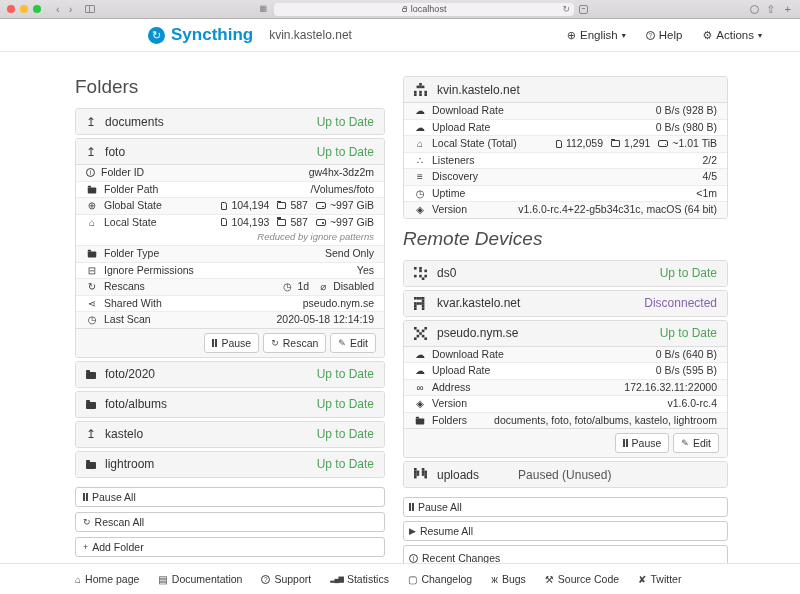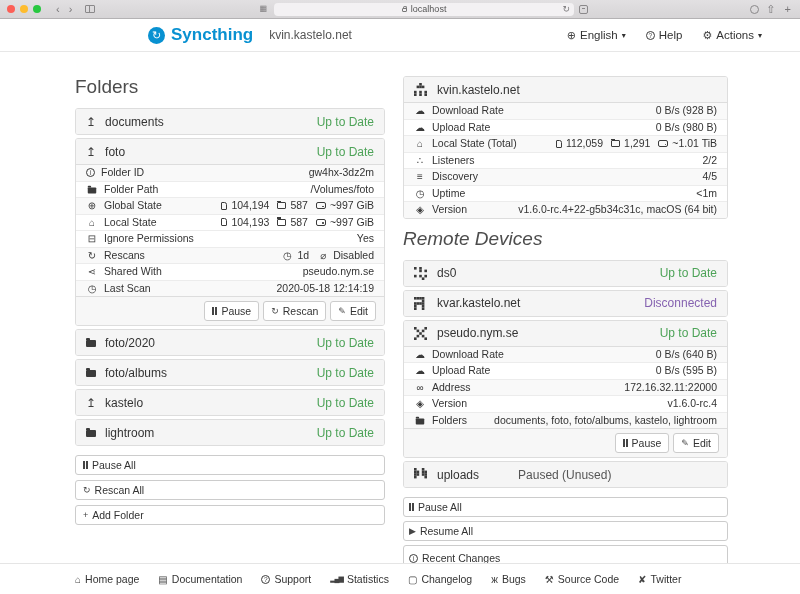--- a/index.html
+++ b/index.html
@@ -196,20 +196,30 @@
               </span>
             <span class="tvalue">
               <span class="ifile"></span>
                 <span>104,193</span>
               <span class="ifolder-o" style="margin-left:4px;"></span>
                 <span>587</span>
               <span class="ihdd" style="margin-left:4px;"></span>
                 <span>~997 GiB</span>
             </span>
           </div>
+          <div class="note-row">Reduced by ignore patterns</div>
+          <div class="trow odd" style="border-top:1px solid #ececec;">
+            <span class="tlabel">
+                <span class="ricon">
+                  <span class="ifolder sm"></span>
+                </span>
+              <span>Folder Type</span>
+              </span>
+            <span class="tvalue">Send Only</span>
+          </div>
           <div class="trow">
             <span class="tlabel">
                 <span class="ricon">⊟</span>
               <span>Ignore Permissions</span>
               </span>
             <span class="tvalue">Yes</span>
           </div>
           <div class="trow odd">
             <span class="tlabel">
                 <span class="ricon">↻</span>

